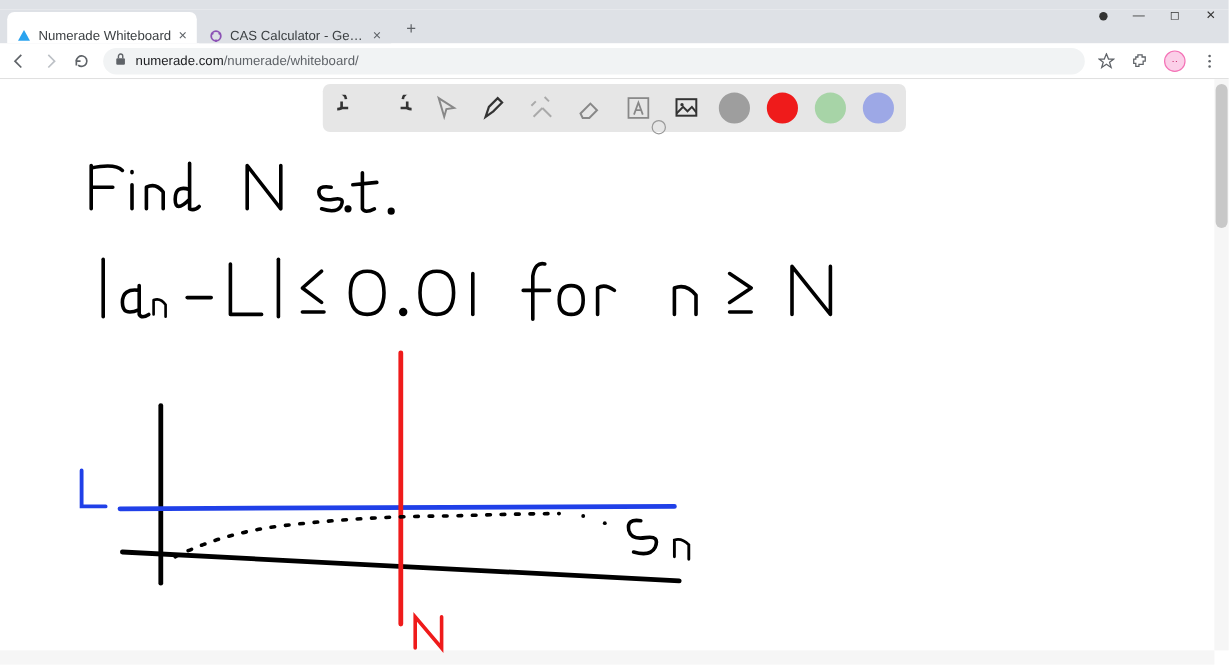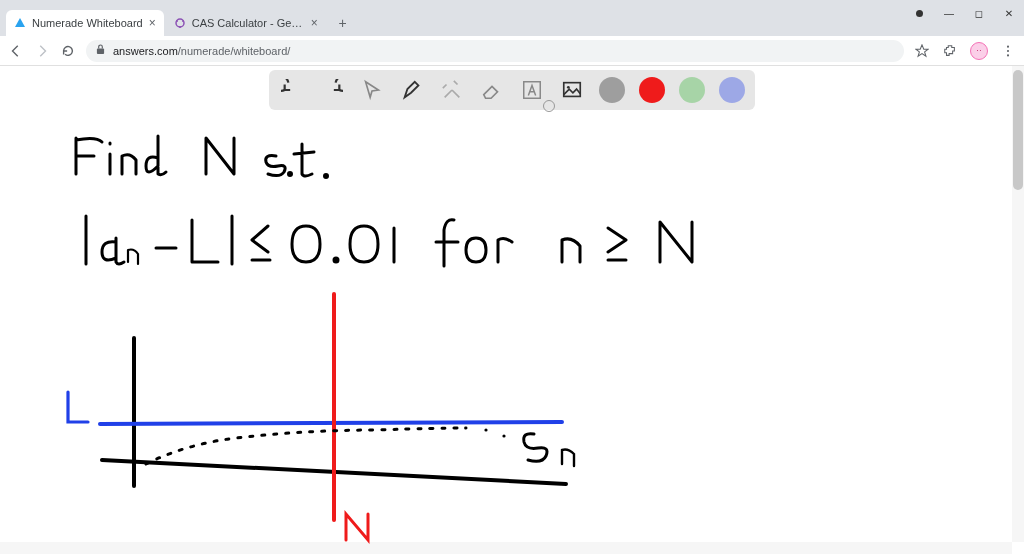--- a/index.html
+++ b/index.html
@@ -33,21 +33,21 @@
       padding-left: 6px;
       position: relative;
     }
     .tab {
       height: 26px;
       min-width: 140px;
       max-width: 160px;
       background: #fff;
       border-radius: 6px 6px 0 0;
       display: flex;
-      align-items: center;
+      align-items: flex-end;
       padding: 0 8px;
       font-size: 11px;
       color: #3c4043;
       margin-right: 2px;
       gap: 6px;
       position: relative;
     }
     .tab.inactive {
       background: #dee1e6;
     }
@@ -276,21 +276,21 @@
       </svg>
   </div>
   <div class="omnibox">
     <span class="lock">
       <svg viewBox="0 0 10 12" width="9" height="11">
           <rect x="1" y="5" width="8" height="6" rx="1" fill="#5f6368"></rect>
           <path d="M3 5 V3 a2 2 0 0 1 4 0 V5" stroke="#5f6368" stroke-width="1.3" fill="none"></path>
         </svg>
     </span>
     <span class="url">
-      <span class="domain">answers.com</span><span class="path">/numerade/whiteboard/</span>
+      <span class="domain">numerade.com</span><span class="path">/numerade/whiteboard/</span>
     </span>
   </div>
   <div class="right-icons">
     <span class="nav-icon">
       <svg viewBox="0 0 16 16" width="14" height="14">
           <path d="M8 1 L10 6 L15 6 L11 9 L12.5 14 L8 11 L3.5 14 L5 9 L1 6 L6 6 Z" fill="none" stroke="#5f6368" stroke-width="1.2"></path>
         </svg>
     </span>
     <span class="nav-icon">
       <svg viewBox="0 0 16 16" width="14" height="14">

